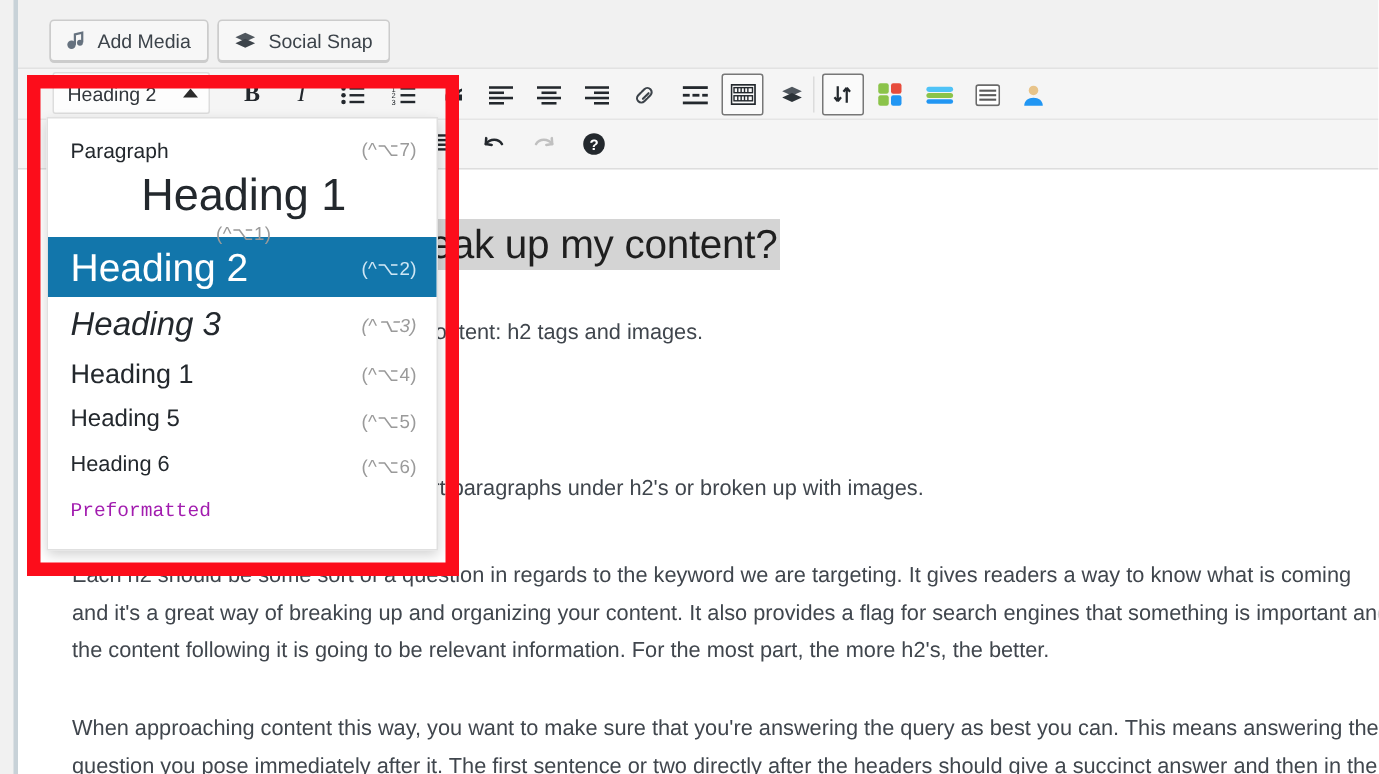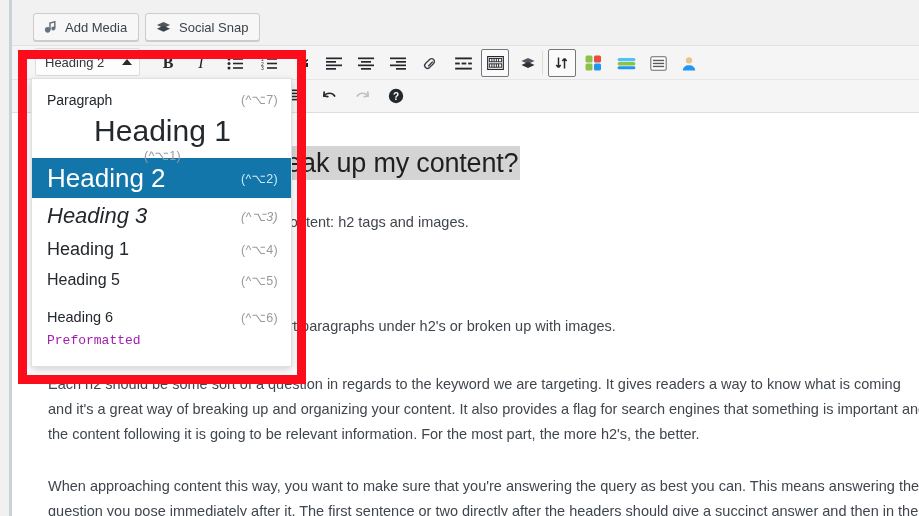--- a/index.html
+++ b/index.html
@@ -129,21 +129,21 @@
   .dd-item.selected { background: #1276ab; color: #ffffff; }
   .dd-item.selected .dd-short { color: #cfe6f4; }
   .dd-short { font-size: 12.5px; color: #9a9a9a; white-space: nowrap; letter-spacing: 0.3px; }
 
   .dd-paragraph   { height: 29px; font-size: 14px; }
   .dd-h1          { height: 44px; font-size: 30px; font-weight: 400; flex-direction: column; }
   .dd-h2          { height: 40px; font-size: 26px; font-weight: 400; }
   .dd-h3          { height: 36px; font-size: 22px; font-weight: 400; font-style: italic; }
   .dd-h4          { height: 31px; font-size: 18px; font-weight: 400; }
   .dd-h5          { height: 30px; font-size: 16px; font-weight: 400; text-align: right; }
-  .dd-h6          { height: 30px; font-size: 14.5px; font-weight: 400; align-items: flex-end; }
+  .dd-h6          { height: 30px; font-size: 14.5px; font-weight: 400; }
   .dd-pre         { height: 31px; font-size: 13px;
                     font-family: "Liberation Mono", "DejaVu Sans Mono", monospace;
                     color: #a21caf; }
   .dd-label { white-space: nowrap; }
 
   svg { display: block; }
 </style>
 </head>
 <body>
 

